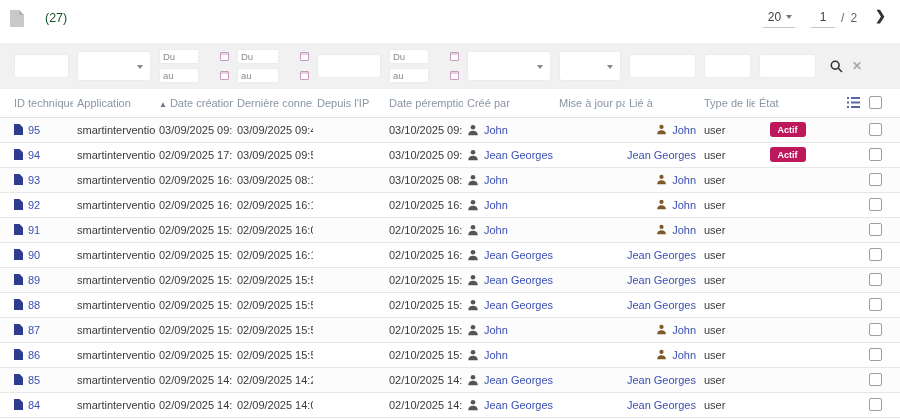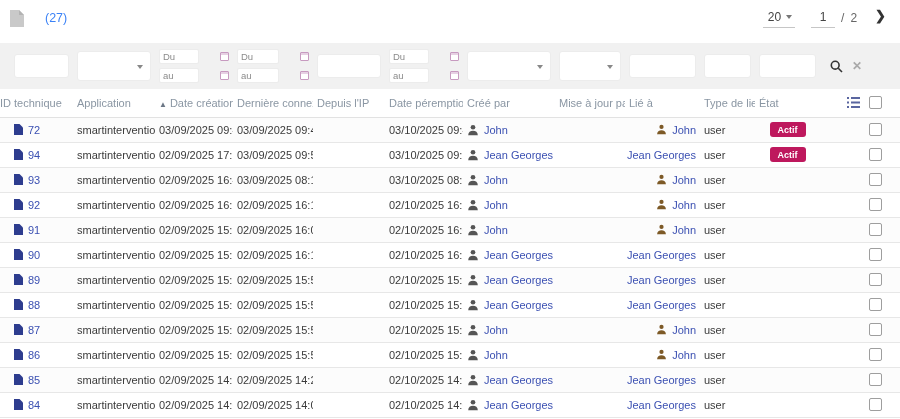--- a/index.html
+++ b/index.html
@@ -3,21 +3,21 @@
 <meta charset="utf-8">
 <style>
   * { margin:0; padding:0; box-sizing:border-box; }
   html,body { width:900px; height:419px; overflow:hidden; background:#fff;
     font-family:"Liberation Sans", sans-serif; }
 
   
   .topbar { height:36px; display:flex; align-items:center; padding:0 14px 0 10px; background:#fff; }
   .topbar .page-ico { margin-right:16px; display:flex; }
   .title { color:#4e9fb1; font-size:12.5px; }
-  .count { color:#3b82f6; font-size:12.5px; margin-left:5px; }
+  .count { color:#14532d; font-size:12.5px; margin-left:5px; }
   .pager { margin-left:auto; display:flex; align-items:flex-start; gap:16px; font-size:12px; color:#444; }
   .page-size { display:flex; align-items:center; gap:5px; border-bottom:1px solid #c6c6c6; padding:2px 3px 3px 5px; cursor:pointer; }
   .page-size .caret { width:0; height:0; border-left:3.5px solid transparent; border-right:3.5px solid transparent; border-top:4px solid #777; }
   .page-box { display:flex; align-items:center; gap:6px; }
   .page-input { width:24px; text-align:center; border:none; border-bottom:1px solid #c6c6c6; font-size:12px; color:#444; padding:2px 0 3px; background:transparent; font-family:inherit; }
   .page-sep, .page-total { color:#666; }
   .next-btn { font-size:13px; font-weight:bold; color:#333; cursor:pointer; margin-left:2px; }
 
   
   table { width:900px; border-collapse:collapse; table-layout:fixed; margin-top:7px; }
@@ -35,21 +35,21 @@
   .drow { display:flex; align-items:center; gap:21px; }
   .d-input { flex:1 1 auto; min-width:0; height:15px; border:1px solid #ececec; border-radius:2px; background:#fff; font-size:9.5px; padding:0 3px; color:#666; font-family:inherit; }
   .d-input::placeholder, .f-input::placeholder { color:#8b8b8b; opacity:1; }
   .cal { flex:0 0 auto; width:9px; height:9px; border:1px solid #c79ac0; background:#fff; box-shadow:inset 0 2px 0 rgba(199,154,192,.45); border-radius:1px; cursor:pointer; }
   .search-cell { display:flex; align-items:center; gap:9px; justify-content:flex-start; padding-left:10px !important; }
   .icon-btn { cursor:pointer; display:flex; align-items:center; }
   .clear-x { color:#a9a9a9; font-size:12px; font-weight:bold; cursor:pointer; }
 
   
   tr.head-row th { height:28px; font-weight:normal; font-size:11px; color:#8a96a3; text-align:left; padding:0 4px; background:#fff; border-bottom:1px solid #e2e2e2; white-space:nowrap; overflow:hidden; }
-  tr.head-row th:first-child { padding-left:0; }
+  tr.head-row th:first-child { padding-left:14px; }
   th.al-right { text-align:right; }
   th.al-center { text-align:center; }
   .sort-arrow { font-size:8px; color:#6b7685; margin-right:3px; }
   .head-controls { display:flex; align-items:center; justify-content:flex-end; gap:9px; padding-right:14px; }
 
   
   tbody tr { height:25px; border-bottom:1px solid #e7e7e7; background:#fff; }
   tbody tr:nth-child(odd) { background:#fcfcfc; }
   tbody td { font-size:11px; color:#3a3a3a; padding:0 4px; vertical-align:middle; white-space:nowrap; overflow:hidden; }
   tbody td:first-child { padding-left:14px; }
@@ -211,21 +211,21 @@
   </thead>
   <tbody>
       <tr>
     <td>
       <span class="cell-flex">
         <span class="doc-ico">
           <svg width="9" height="11" viewBox="0 0 9 11">
                 <path d="M0 0h5.5L9 3.5V11H0z" fill="#2d3c8e"></path>
               </svg>
         </span>
-        <a class="lnk">72</a>
+        <a class="lnk">95</a>
       </span>
     </td>
     <td>smartinterventions</td>
     <td>03/09/2025 09:48</td>
     <td>03/09/2025 09:48</td>
     <td><span class="ip-blur"></span></td>
     <td>03/10/2025 09:48</td>
     <td>
       <span class="cell-flex">
         <span class="person-ico">

